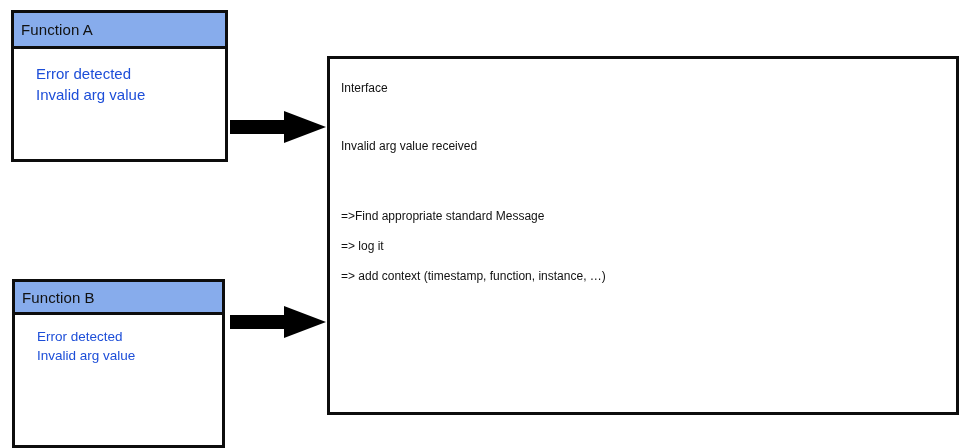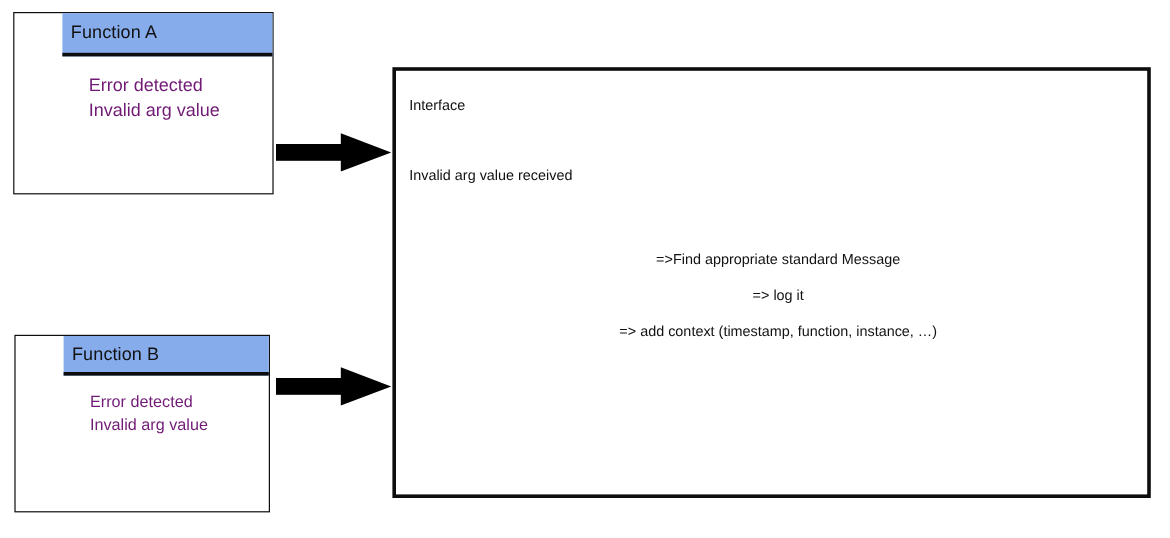--- a/index.html
+++ b/index.html
@@ -18,22 +18,21 @@
     height: 448px;
     background: #ffffff;
     overflow: hidden;
   }
 
   
   .node {
     position: absolute;
     box-sizing: border-box;
     background: #ffffff;
-    border: 1px solid #3b82f6;
-    padding-left: 40px;
+    border: 3px solid #3b82f6;
   }
   .node-header {
     box-sizing: border-box;
     width: 100%;
     border-bottom: 3px solid #0d0d0d;
     display: flex;
     align-items: center;
   }
   .node-header-label {
     padding-left: 7px;
@@ -42,21 +41,21 @@
     letter-spacing: 0.1px;
     color: #111111;
     white-space: nowrap;
   }
   .node-body {
     box-sizing: border-box;
     padding: 14px 0 0 22px;
   }
   .node-body-line {
     white-space: nowrap;
-    color: #701a75;
+    color: #1d4ed8;
   }
 
   
   #function-a {
     left: 11px;
     top: 10px;
     width: 217px;
     height: 152px;
   }
   #function-a .node-header {
@@ -66,21 +65,21 @@
   #function-a .node-body-line {
     font-size: 15px;
     line-height: 21px;
   }
 
   
   #function-b {
     left: 12px;
     top: 279px;
     width: 213px;
-    height: 148px;
+    height: 169px;
   }
   #function-b .node-header {
     height: 33px;
     background: var(--hdr, #87acec);
   }
   #function-b .node-body {
     padding: 12px 0 0 22px;
   }
   #function-b .node-body-line {
     font-size: 13.5px;
@@ -101,21 +100,21 @@
   }
   .iface-line {
     white-space: nowrap;
     color: #111111;
     font-size: 12px;
     line-height: 26px;
   }
   .iface-title { margin-top: 4px; }
   .iface-received { margin-top: 32px; }
   .iface-steps { margin-top: 42px; }
-  .iface-steps .iface-line { line-height: 30px; text-align: center; }
+  .iface-steps .iface-line { line-height: 30px; }
 
   
   .arrow {
     position: absolute;
     pointer-events: none;
   }
   .arrow-shaft {
     position: absolute;
     left: 0;
     top: 9px;

